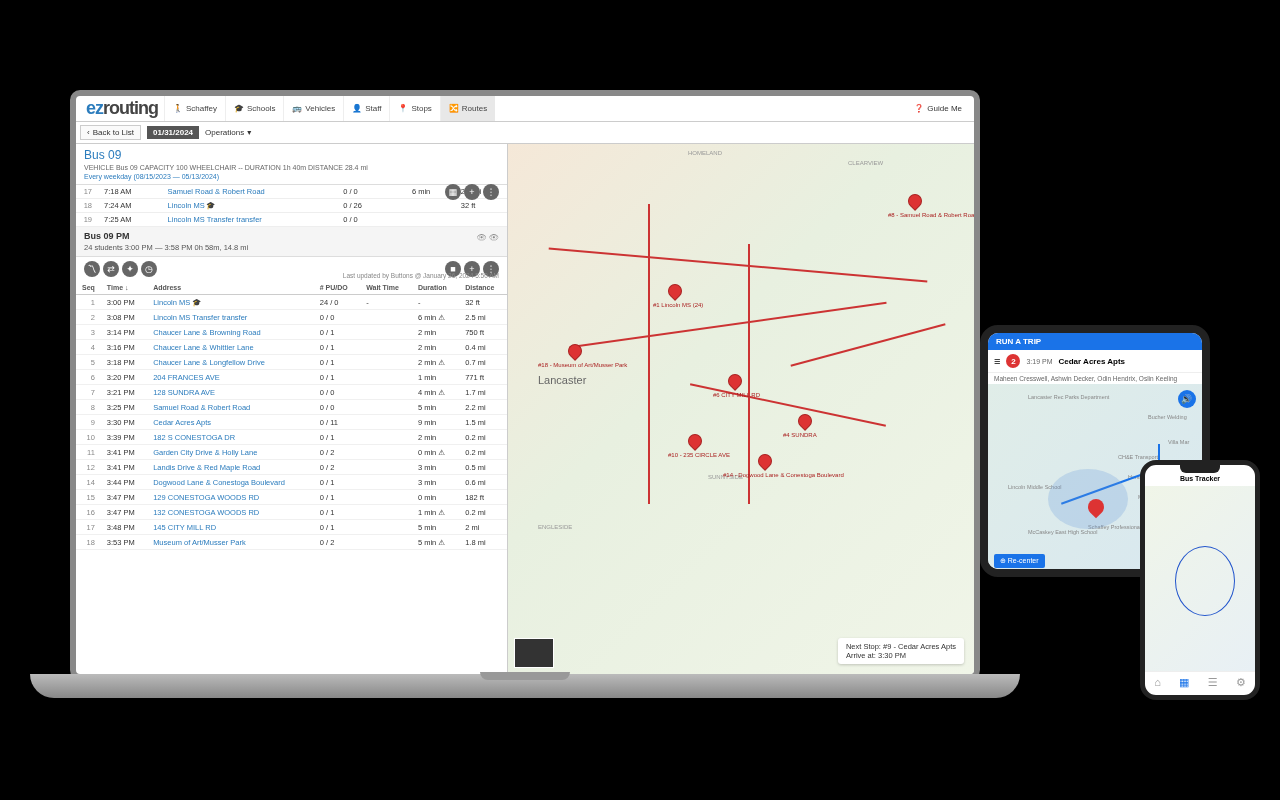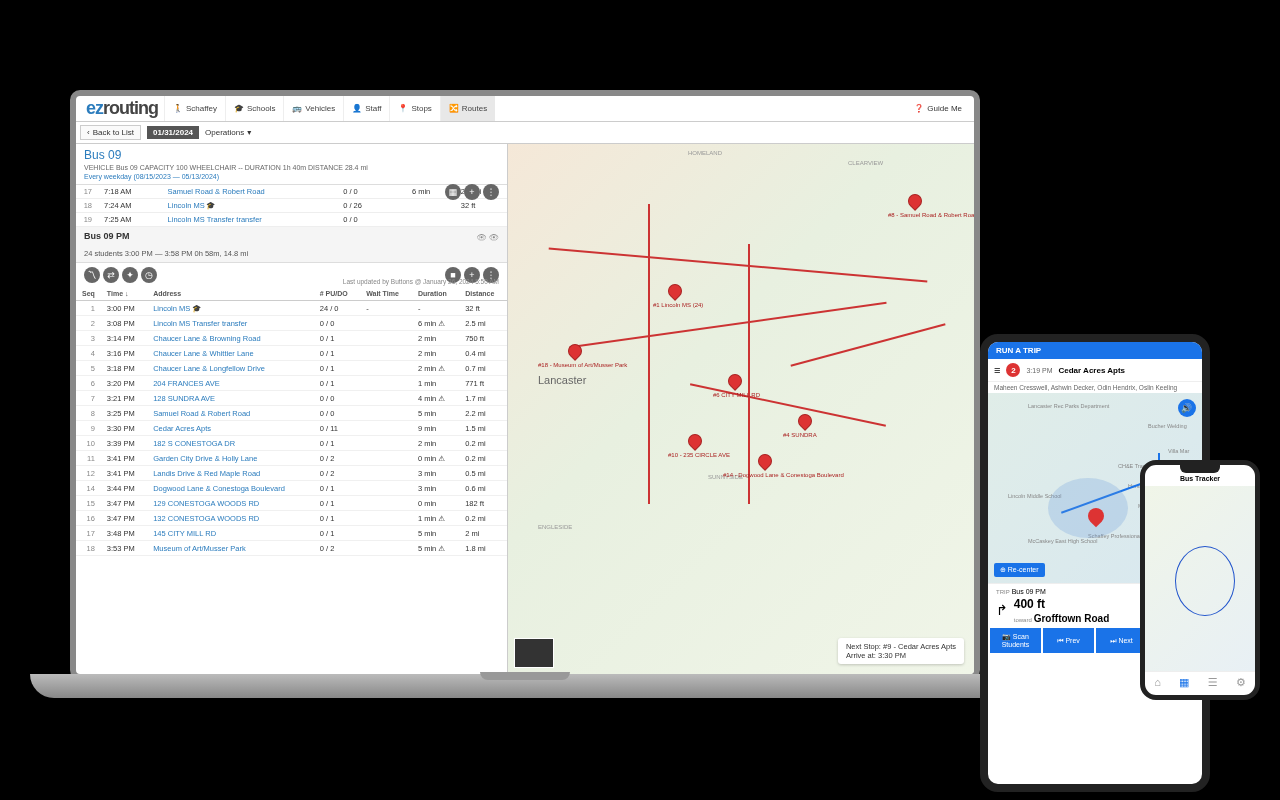--- a/index.html
+++ b/index.html
@@ -26,38 +26,38 @@
 .bus-title{color:#2b7cbd;font-size:12px;font-weight:normal}
 .bus-meta{font-size:7px;color:#666;margin-top:2px}
 .bus-sched{font-size:7px;color:#2b7cbd;margin-top:2px}
 .action-row{position:absolute;right:8px;top:40px;display:flex;gap:3px}
 .circbtn{width:16px;height:16px;border-radius:50%;background:#666;color:#fff;display:flex;align-items:center;justify-content:center;font-size:9px;cursor:pointer}
 .mini-table{width:100%;font-size:7.5px;border-collapse:collapse}
 .mini-table td{padding:2px 6px;border-bottom:1px solid #eee}
 .mini-table .link{color:#2b7cbd}
 .pm-hdr{padding:4px 8px;background:#f5f5f5;border-bottom:1px solid #ddd;position:relative}
 .pm-title{font-size:9px;font-weight:bold}
-.pm-sub{font-size:7.5px;color:#555;margin-top:8px}
+.pm-sub{font-size:7.5px;color:#555;margin-top:2px}
 .eye{position:absolute;right:8px;top:6px;font-size:8px;color:#888}
 .tool-row{padding:4px 8px;display:flex;gap:3px;position:relative}
 .upd{position:absolute;right:8px;bottom:2px;font-size:6.5px;color:#888}
 .stops-table{width:100%;font-size:7.5px;border-collapse:collapse}
 .stops-table th{text-align:left;padding:3px 6px;border-bottom:1px solid #ccc;font-size:7px;color:#555}
 .stops-table td{padding:2.5px 6px;border-bottom:1px solid #f0f0f0}
 .seq{text-align:right;width:22px;color:#888}
 .addr{color:#2b7cbd}
 .road{position:absolute;background:#c33;height:1.8px}
 .map-pin{position:absolute;width:14px;height:14px;background:#d33;border-radius:50% 50% 50% 0;transform:rotate(-45deg);border:1px solid #a22}
 .map-lbl{position:absolute;font-size:6px;color:#a22;white-space:nowrap}
 .city-lbl{position:absolute;font-size:11px;color:#666}
 .area-lbl{position:absolute;font-size:6px;color:#999}
 .next-stop{position:absolute;right:10px;bottom:10px;background:#fff;padding:4px 8px;font-size:7.5px;box-shadow:0 1px 3px rgba(0,0,0,.2);border-radius:3px}
 .sat{position:absolute;left:6px;bottom:6px;width:40px;height:30px;background:#333;border:1px solid #fff}
 
-.tablet{position:absolute;right:70px;top:334px;width:230px;height:458px;background:#fff;border:8px solid #222;border-radius:18px;overflow:hidden;font-size:8px}
+.tablet{position:absolute;right:70px;top:325px;width:230px;height:252px;background:#fff;border:8px solid #222;border-radius:18px;overflow:hidden;font-size:8px}
 .tab-hdr{background:#1a73e8;color:#fff;padding:4px 8px;font-size:8px;font-weight:bold}
 .tab-row{display:flex;align-items:center;gap:6px;padding:4px 6px;border-bottom:1px solid #eee}
 .menu-icon{font-size:11px;cursor:pointer}
 .badge{background:#d33;color:#fff;border-radius:50%;width:14px;height:14px;display:flex;align-items:center;justify-content:center;font-size:8px;font-weight:bold}
 .tab-time{font-size:7px;color:#666}
 .tab-stop{font-size:8px;font-weight:bold}
 .names{font-size:6.5px;color:#666;padding:2px 6px;white-space:nowrap;overflow:hidden}
 .tab-map{height:190px;background:linear-gradient(135deg,#e0ede8 0%,#d8e8f0 100%);position:relative}
 .voice{position:absolute;right:6px;top:6px;width:18px;height:18px;border-radius:50%;background:#1a73e8;color:#fff;display:flex;align-items:center;justify-content:center;font-size:9px}
 .recenter{position:absolute;left:6px;bottom:6px;background:#1a73e8;color:#fff;padding:3px 6px;font-size:7px;border-radius:2px;cursor:pointer}

